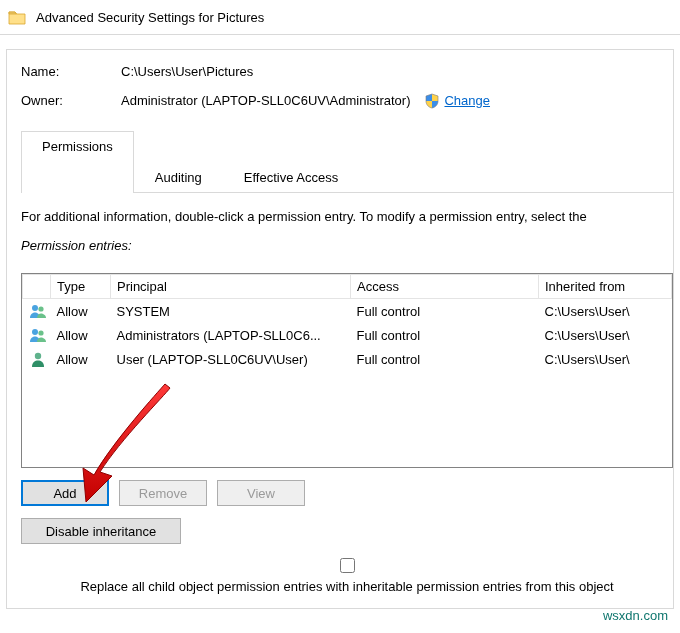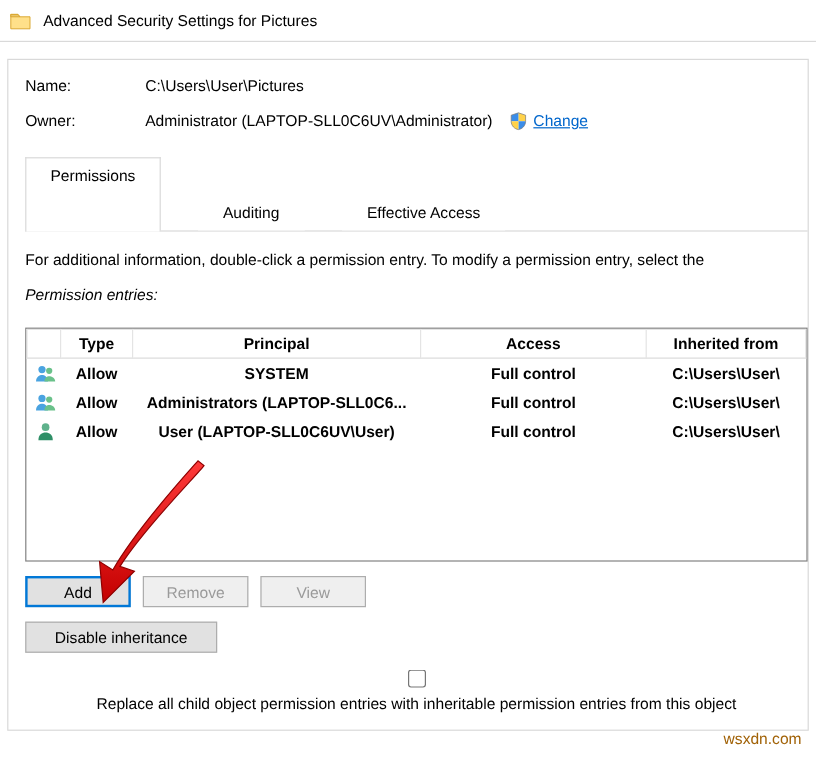--- a/index.html
+++ b/index.html
@@ -47,21 +47,20 @@
   }
   .change-link {
     color: #0066cc;
     text-decoration: underline;
     cursor: pointer;
   }
   .tabs {
     display: flex;
     border-bottom: 1px solid #d9d9d9;
     margin-top: 18px;
-    gap: 31px;
   }
   .tab {
     padding: 7px 20px 7px 20px;
     border: 1px solid transparent;
     border-bottom: none;
     background: #fff;
     cursor: pointer;
     position: relative;
     font-size: 13px;
   }
@@ -73,22 +72,22 @@
   .tab:not(.active) { color: #000; margin-top: 32px; }
   .tabcontent { padding-top: 16px; }
   .info-line { margin-bottom: 14px; }
   .entries-label { margin-bottom: 20px; font-style: italic; }
   table.entries {
     width: 100%;
     border-collapse: collapse;
     table-layout: fixed;
   }
   table.entries th, table.entries td {
-    text-align: center;
-    font-weight: bold;
+    text-align: left;
+    font-weight: normal;
     padding: 4px 6px;
     white-space: nowrap;
     overflow: hidden;
     text-overflow: ellipsis;
     font-size: 13px;
   }
   table.entries th {
     border: 1px solid #e4e4e4;
     background: #fff;
   }
@@ -130,21 +129,21 @@
     gap:6px;
     margin-top: 14px;
     flex-direction: column;
   }
   .check-row input[type="checkbox"]{
     width:15px; height:15px; margin:0;
   }
   .watermark {
     position:absolute;
     bottom:10px; right:12px;
-    color:#a16207;
+    color:#0f766e;
     font-size:13px;
     font-family: Arial, sans-serif;
   }
   
   .arrow {
     position:absolute;
     left: 80px;
     top: 380px;
     pointer-events:none;
   }

